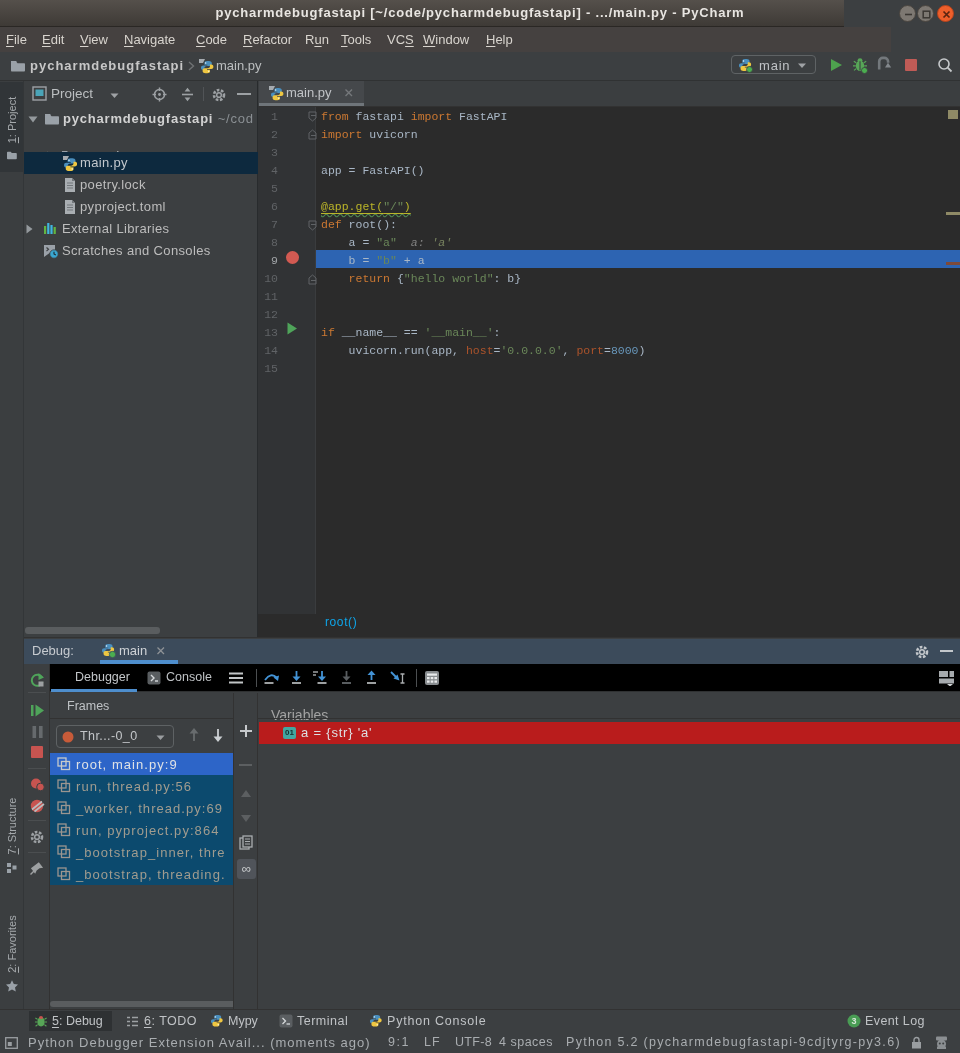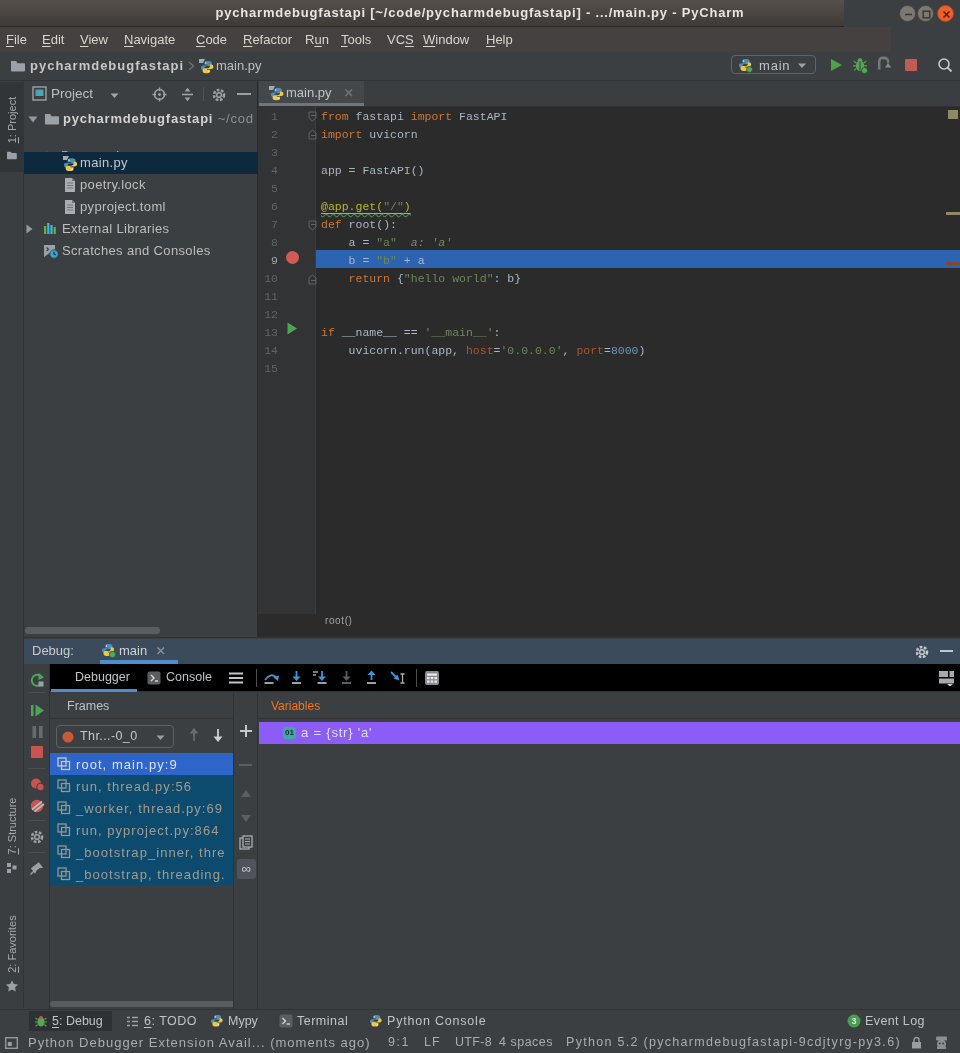--- a/index.html
+++ b/index.html
@@ -345,21 +345,21 @@
       <div id="tabunder"></div>
       <svg class="abs" style="left:10px;top:4px" width="16" height="16">
           <use href="#pylogo" transform="translate(2,2) scale(0.9)"></use>
           <path fill="#a6abb0" d="M1 1h6l-2 4h-4z"></path>
         </svg>
       <span class="abs" style="left:28px;top:4px;font-size:13px;color:#c0c3c6">main.py</span>
       <svg class="abs" style="left:86px;top:7px" width="10" height="10">
           <path d="M1.5 1.5 8 8 M8 1.5 1.5 8" stroke="#75787b" stroke-width="1.4"></path>
         </svg>
     </div>
-    <div class="abs" style="left:67px;top:534px;font-size:10px;letter-spacing:0.6px;color:#a3a3a3">root()</div>
+    <div class="abs" style="left:67px;top:534px;font-size:12px;letter-spacing:0.6px;color:#0ea5e9">root()</div>
   </div>
 
   <div id="debug">
     <div id="dhead">
       <span class="abs" style="left:8px;top:4px;font-size:13px;color:#c7cbd0">Debug:</span>
       <svg class="abs" style="left:76px;top:3px" width="16" height="16">
           <use href="#pylogo" transform="translate(1,1) scale(0.88)"></use>
           <circle cx="12.5" cy="12.5" r="3.2" fill="#4bae50" stroke="#3c4b5b" stroke-width="0.8"></circle>
         </svg>
       <span class="abs" style="left:95px;top:4px;font-size:13px;color:#ced2d6">main</span>
@@ -548,23 +548,23 @@
           <path d="M6 9 L1 2 H11z" fill="#5c5f61"></path>
         </svg>
       <svg class="abs" style="left:5px;top:142px" width="15" height="16">
           <rect x="1" y="3" width="9" height="11" fill="none" stroke="#a9adb0" stroke-width="1.3"></rect>
           <rect x="4" y="1" width="9" height="11" fill="#3c3f41" stroke="#a9adb0" stroke-width="1.3"></rect>
           <path d="M6 4 h5 M6 6.5 h5 M6 9 h5" stroke="#a9adb0" stroke-width="1"></path>
         </svg>
       <div class="abs" style="left:3px;top:166px;width:19px;height:20px;background:#50545a;border-radius:3px;color:#c8cbcd;font-size:13px;text-align:center;line-height:19px;">∞</div>
     </div>
     <div id="vars">
-      <span class="abs" style="left:13px;top:6px;font-size:12px;color:#f97316">Variables</span>
+      <span class="abs" style="left:13px;top:14px;font-size:14px;color:#a3a3a3">Variables</span>
       <div class="abs" style="left:0;top:25px;width:702px;height:1px;background:#323232;"></div>
-      <div class="abs" style="left:1px;top:29px;width:701px;height:22px;background:#8b5cf6;color:#dde0e3;font-size:12.5px;">
+      <div class="abs" style="left:1px;top:29px;width:701px;height:22px;background:#b91c1c;color:#dde0e3;font-size:12.5px;">
         <div class="abs" style="left:24px;top:5px;width:13px;height:12px;background:#41a8a2;border-radius:2px;color:#16302f;font-size:8px;font-weight:bold;text-align:center;line-height:12px;">01</div>
         <span class="abs" style="left:42px;top:3px;font-size:13px;letter-spacing:0.8px">a = {str} 'a'</span>
       </div>
     </div>
   </div>
 
   <div id="btnbar">
     <div class="abs" style="left:29px;top:1px;width:83px;height:21px;background:#2e3133;"></div>
     <svg class="abs" style="left:34px;top:4px" width="14" height="14">
         <ellipse cx="7" cy="8" rx="3.6" ry="4.4" fill="#57a657"></ellipse>

